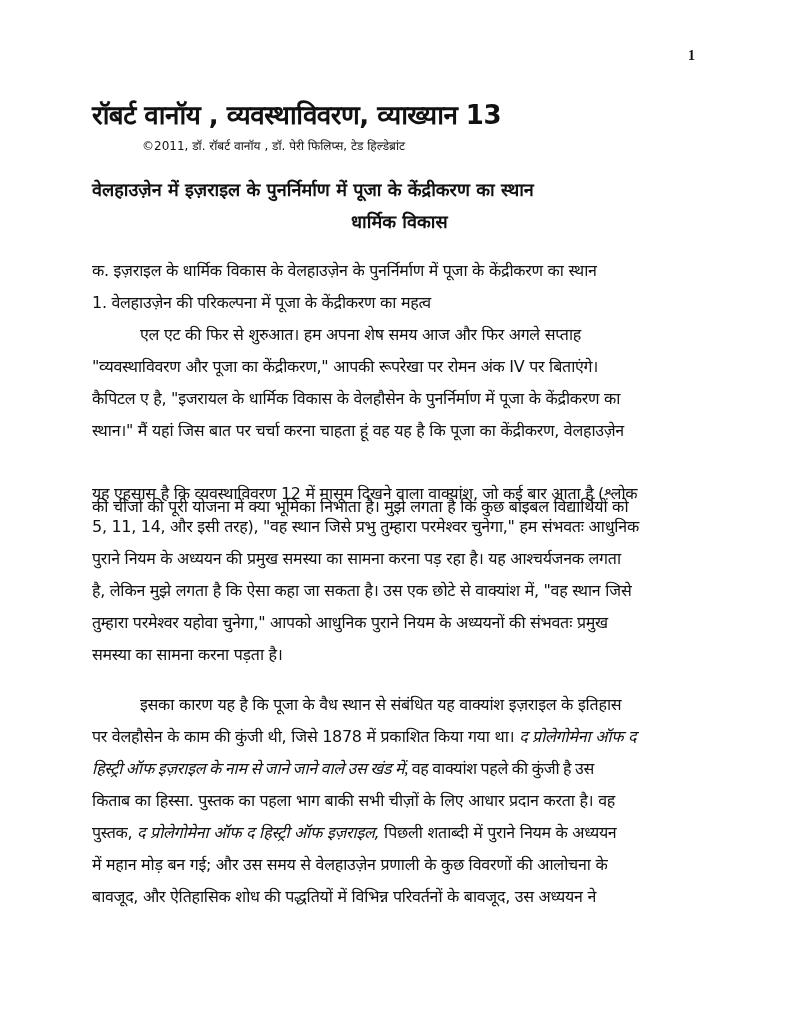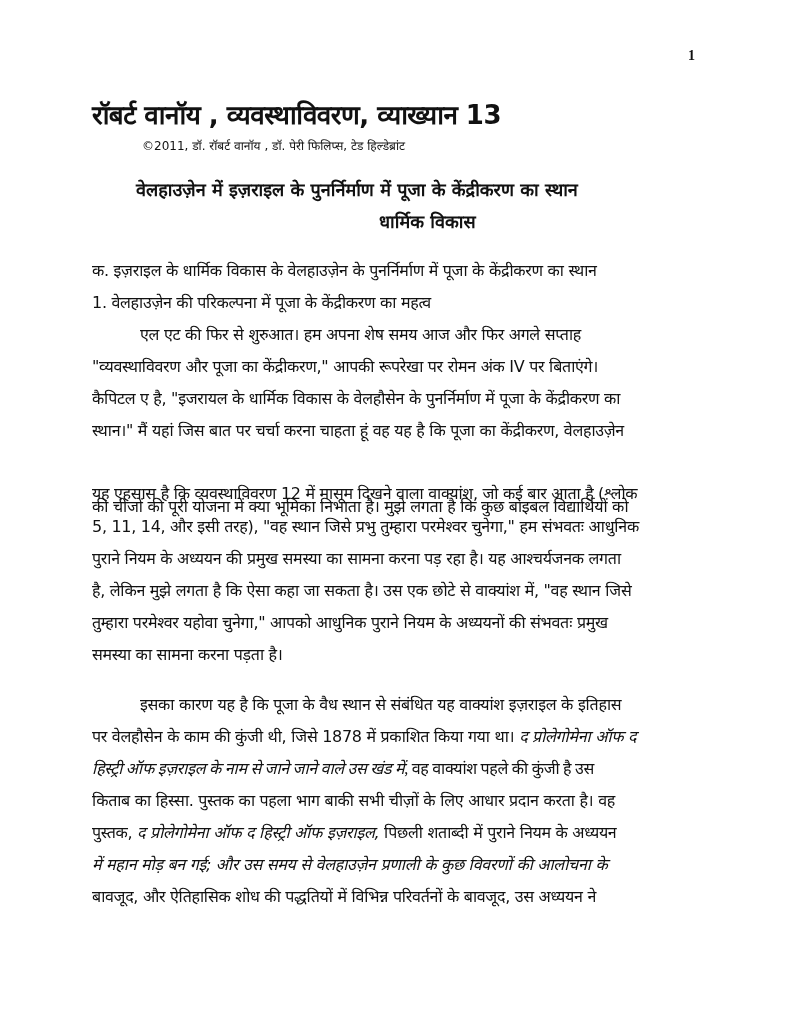--- a/index.html
+++ b/index.html
@@ -3,37 +3,37 @@
 <meta charset="utf-8">
 <style>
   html, body { margin: 0; padding: 0; background: #ffffff; }
   body { width: 791px; height: 1024px; position: relative; overflow: hidden;
          font-family: "DejaVu Sans", sans-serif; color: #111111; }
   .page-number { position: absolute; top: 48px; left: 688px; font-family: "Liberation Serif", serif;
                  font-size: 14px; font-weight: bold; }
   .title { position: absolute; top: 96px; left: 92px; font-size: 26px; font-weight: bold;
            letter-spacing: -0.5px; white-space: nowrap; }
   .copyright { position: absolute; top: 137px; left: 142px; font-size: 12px; white-space: nowrap; }
-  .section-heading { position: absolute; left: 92px; font-size: 18px; font-weight: bold; white-space: nowrap; margin-left: 44px; }
+  .section-heading { position: absolute; left: 92px; font-size: 18px; font-weight: bold; white-space: nowrap; }
   .h1 { top: 177px; }
   .h2 { top: 209px; left: 0; width: 791px; padding-left: 200px; box-sizing: border-box; text-align: left; }
   .h2 span { display: inline-block; margin-left: 80px; }
   .body-line { position: absolute; left: 92px; font-size: 16px; white-space: nowrap;
                letter-spacing: -0.3px; }
   .indent { left: 140px; }
   em { font-style: italic; }
 </style>
 </head>
 <body>
 
 <div class="page-number">1</div>
 <div class="title">रॉबर्ट वानॉय , व्यवस्थाविवरण, व्याख्यान 13</div>
 <div class="copyright">©2011, डॉ. रॉबर्ट वानॉय , डॉ. पेरी फिलिप्स, टेड हिल्डेब्रांट</div>
 <div class="section-heading h1">वेलहाउज़ेन में इज़राइल के पुनर्निर्माण में पूजा के केंद्रीकरण का स्थान</div>
-<div class="section-heading h2" style="left:0;padding-left:0;">
+<div class="section-heading h2" style="left:0;padding-left:16px;">
   <span style="margin-left:335px;">धार्मिक विकास</span>
 </div>
 
 <div class="body-line" style="top:259px;">क. इज़राइल के धार्मिक विकास के वेलहाउज़ेन के पुनर्निर्माण में पूजा के केंद्रीकरण का स्थान</div>
 <div class="body-line" style="top:291px;">1. वेलहाउज़ेन की परिकल्पना में पूजा के केंद्रीकरण का महत्व</div>
 
 <div>
   <div class="body-line indent" style="top:323px;text-align:right;">एल एट की फिर से शुरुआत। हम अपना शेष समय आज और फिर अगले सप्ताह</div>
   <div class="body-line" style="top:355px;">"व्यवस्थाविवरण और पूजा का केंद्रीकरण," आपकी रूपरेखा पर रोमन अंक IV पर बिताएंगे।</div>
   <div class="body-line" style="top:387px;">कैपिटल ए है, "इजरायल के धार्मिक विकास के वेलहौसेन के पुनर्निर्माण में पूजा के केंद्रीकरण का</div>
@@ -52,15 +52,15 @@
   <div class="body-line" style="top:725px;">
     <span>पर वेलहौसेन के काम की कुंजी थी, जिसे 1878 में प्रकाशित किया गया था। </span><em>द प्रोलेगोमेना ऑफ द</em><span></span>
   </div>
   <div class="body-line" style="top:757px;font-family:Liberation Serif, serif;">
     <span></span><em>हिस्ट्री ऑफ इज़राइल के नाम से जाने जाने वाले उस खंड में</em><span>, वह वाक्यांश पहले की कुंजी है उस</span>
   </div>
   <div class="body-line" style="top:789px;">किताब का हिस्सा. पुस्तक का पहला भाग बाकी सभी चीज़ों के लिए आधार प्रदान करता है। वह</div>
   <div class="body-line" style="top:821px;">
     <span>पुस्तक, </span><em>द प्रोलेगोमेना ऑफ द हिस्ट्री ऑफ इज़राइल,</em><span> पिछली शताब्दी में पुराने नियम के अध्ययन</span>
   </div>
-  <div class="body-line" style="top:853px;font-style:italic;">में महान मोड़ बन गई; और उस समय से वेलहाउज़ेन प्रणाली के कुछ विवरणों की आलोचना के</div>
+  <div class="body-line" style="top:853px;">में महान मोड़ बन गई; और उस समय से वेलहाउज़ेन प्रणाली के कुछ विवरणों की आलोचना के</div>
   <div class="body-line" style="top:885px;">बावजूद, और ऐतिहासिक शोध की पद्धतियों में विभिन्न परिवर्तनों के बावजूद, उस अध्ययन ने</div>
 </div>
 
 </body></html>

